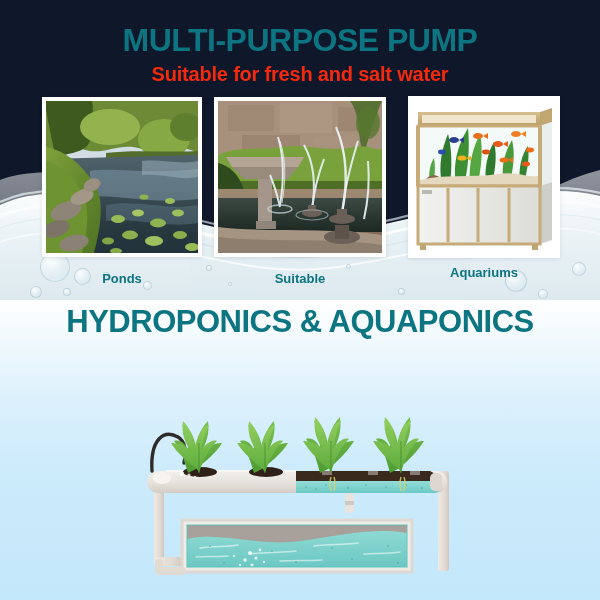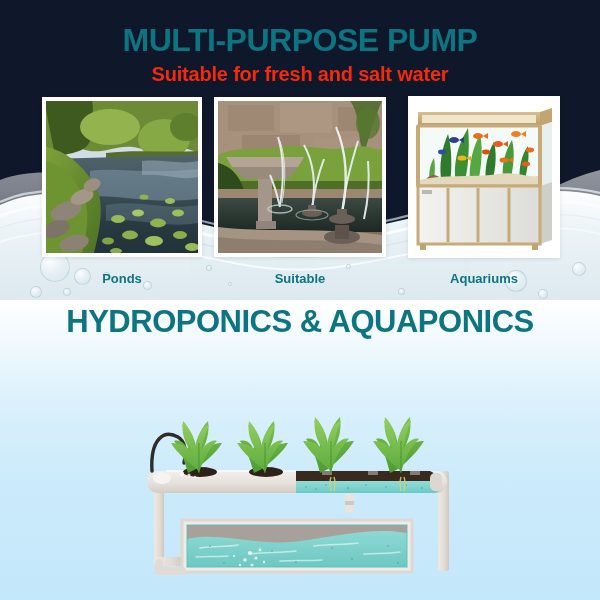--- a/index.html
+++ b/index.html
@@ -92,21 +92,21 @@
   .caption {
     position: absolute;
     text-align: center;
     color: #0d7581;
     font-weight: bold;
     font-size: 13px;
     white-space: nowrap;
   }
   #cap-ponds     { left: 42px;  top: 271px; width: 160px; }
   #cap-fountains { left: 214px; top: 271px; width: 172px; }
-  #cap-aquariums { left: 408px; top: 271px; width: 152px; }
+  #cap-aquariums { left: 408px; top: 265px; width: 152px; }
 
   
   .bottom-section {
     position: absolute;
     left: 0; top: 300px;
     width: 600px; height: 300px;
     background: linear-gradient(180deg,
         #ffffff 0%,
         #eef8fd 16%,
         #dbf0fc 34%,

